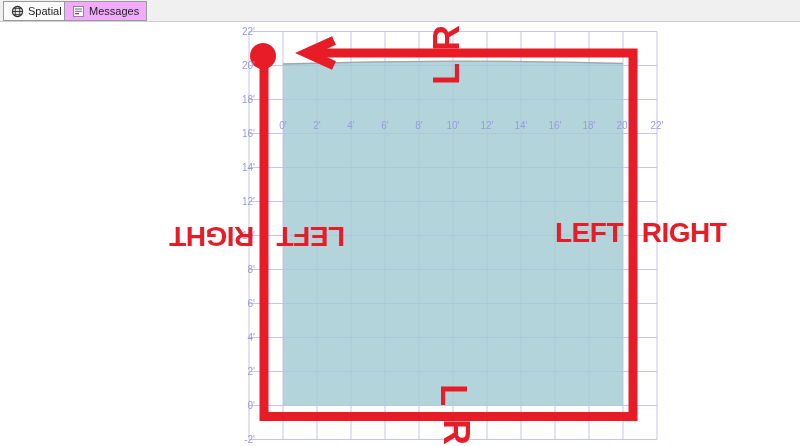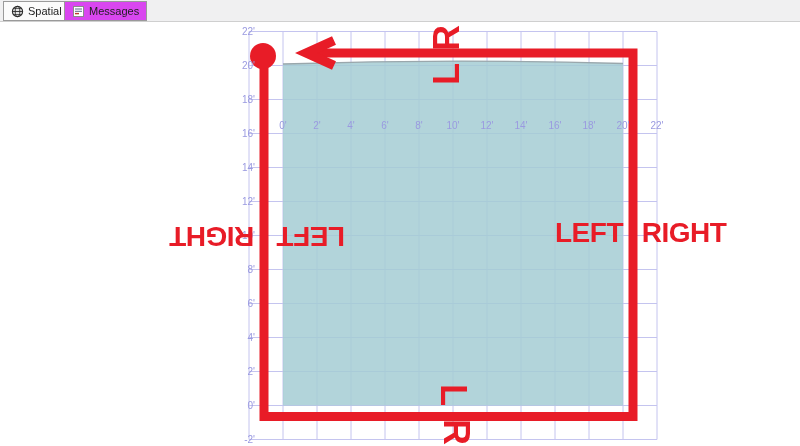--- a/index.html
+++ b/index.html
@@ -2,21 +2,21 @@
 <html style="--red: #e81c27; --axis: #9a9ae0;"><head>
 <meta charset="utf-8">
 <style>
   html,body{margin:0;padding:0;background:#fff;}
   #screen{position:relative;width:800px;height:446px;overflow:hidden;background:#ffffff;
           font-family:"Liberation Sans",sans-serif;}
   
   #tabbar{position:absolute;left:0;top:0;width:800px;height:21px;background:#f0f0f1;
           border-bottom:1px solid #cfcfcf;}
   .tab{position:absolute;top:1px;height:18px;display:flex;align-items:center;gap:4px;
-       padding:0 7px;font-size:11px;color:#1e1e1e;background:#d946ef;border:1px solid #9a9a9a;
+       padding:0 7px;font-size:11px;color:#1e1e1e;background:#f0abfc;border:1px solid #9a9a9a;
        white-space:nowrap;cursor:default;}
   .tab.active{background:#fbfbfb;}
   .tab .icon{display:inline-flex;width:13px;height:13px;}
   
   #viewport{position:absolute;left:0;top:22px;width:800px;height:424px;background:#fff;}
   #chart-svg{position:absolute;left:0;top:0;}
   .xtick{position:absolute;transform:translate(-50%,-50%);font-size:10px;color:var(--axis);white-space:nowrap;}
   .ytick{position:absolute;left:221px;width:34px;text-align:right;transform:translateY(-50%);
          font-size:10px;color:var(--axis);white-space:nowrap;}
   

